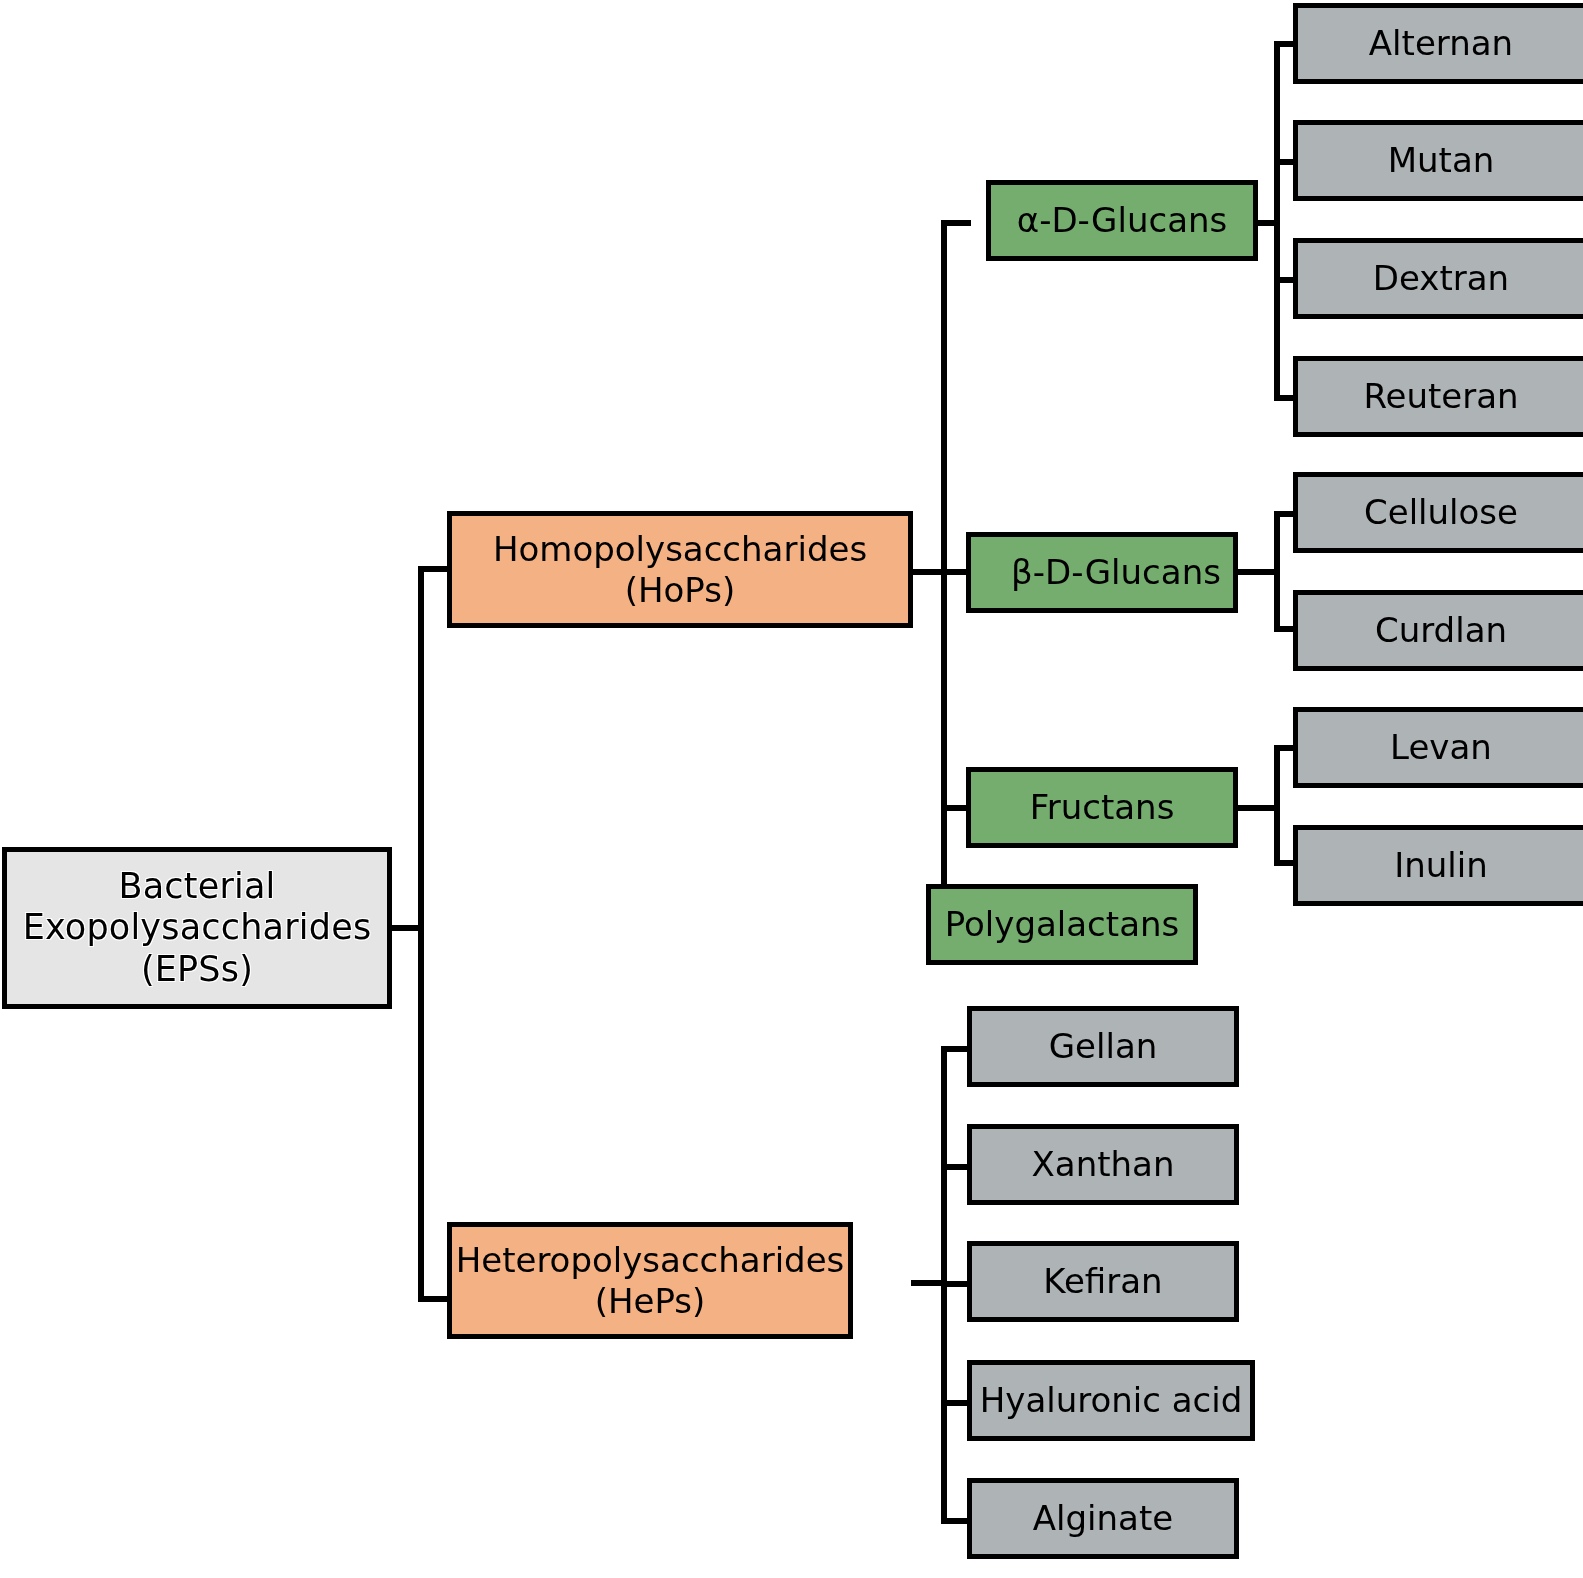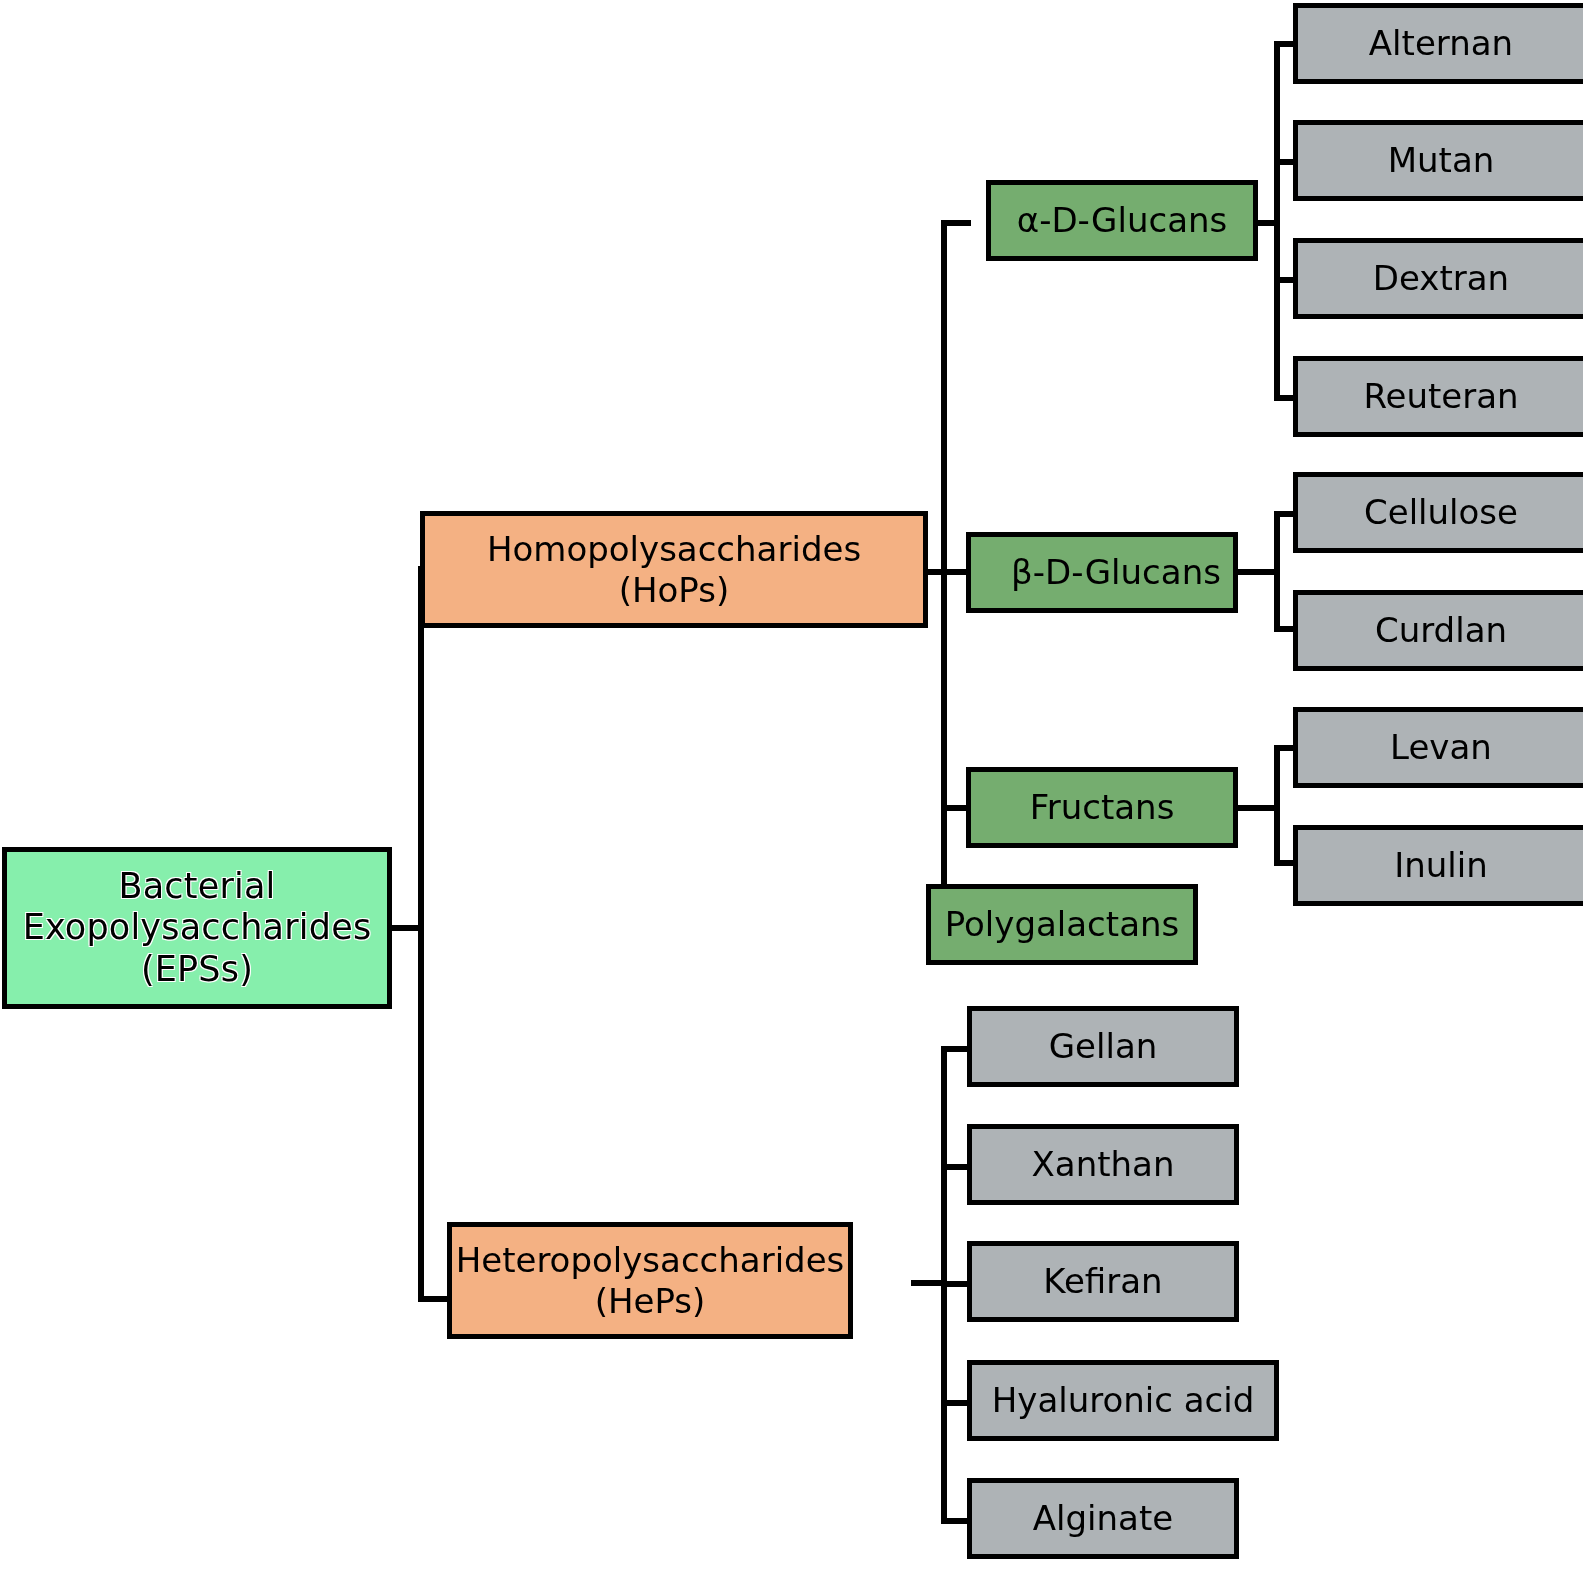--- a/index.html
+++ b/index.html
@@ -23,21 +23,21 @@
     border: 5px solid #000000;
     display: flex;
     align-items: center;
     justify-content: center;
     text-align: center;
     color: #000000;
     line-height: 1.18;
     white-space: pre-line;
   }
   .node-root {
-    background: #86efac;
+    background: #e5e5e5;
     font-size: 35px;
     letter-spacing: 0.2px;
     text-shadow:
       -1px -1px 0 #ffffff,
        1px -1px 0 #ffffff,
       -1px  1px 0 #ffffff,
        1px  1px 0 #ffffff;
   }
   .node-level1 {
     background: #f4b183;
@@ -97,21 +97,21 @@
   <div class="edge edge-h" style="left:941px; top:1046px; width:30px;"></div>
   <div class="edge edge-h" style="left:941px; top:1164px; width:30px;"></div>
   <div class="edge edge-h" style="left:941px; top:1281px; width:30px;"></div>
   <div class="edge edge-h" style="left:941px; top:1400px; width:30px;"></div>
   <div class="edge edge-h" style="left:941px; top:1518px; width:30px;"></div>
 
   <div class="node node-root" style="left:2px; top:847px; width:390px; height:162px;">Bacterial
 Exopolysaccharides
 (EPSs)</div>
 
-  <div class="node node-level1" style="left:420px; top:511px; width:508px; height:117px;">Homopolysaccharides
+  <div class="node node-level1" style="left:447px; top:511px; width:466px; height:117px;">Homopolysaccharides
 (HoPs)</div>
 
   <div class="node node-level1" style="left:447px; top:1222px; width:406px; height:117px;">Heteropolysaccharides
 (HePs)</div>
 
   <div class="node node-level2" style="left:966px; top:180px; width:272px; height:81px;margin-left:20px;">α-D-Glucans</div>
 
   <div class="node node-level2" style="left:966px; top:532px; width:272px; height:81px;padding-left:28px;">β-D-Glucans</div>
 
   <div class="node node-level2" style="left:966px; top:767px; width:272px; height:81px;">Fructans</div>
@@ -133,17 +133,17 @@
   <div class="node node-leaf" style="left:1293px; top:707px; width:296px; height:81px;">Levan</div>
 
   <div class="node node-leaf" style="left:1293px; top:825px; width:296px; height:81px;">Inulin</div>
 
   <div class="node node-leaf" style="left:967px; top:1006px; width:272px; height:81px;">Gellan</div>
 
   <div class="node node-leaf" style="left:967px; top:1124px; width:272px; height:81px;">Xanthan</div>
 
   <div class="node node-leaf" style="left:967px; top:1241px; width:272px; height:81px;">Kefiran</div>
 
-  <div class="node node-leaf" style="left:967px; top:1360px; width:312px; height:81px;">Hyaluronic acid</div>
+  <div class="node node-leaf" style="left:967px; top:1360px; width:288px; height:81px;">Hyaluronic acid</div>
 
   <div class="node node-leaf" style="left:967px; top:1478px; width:272px; height:81px;">Alginate</div>
 
 </div>
 
 </body></html>

